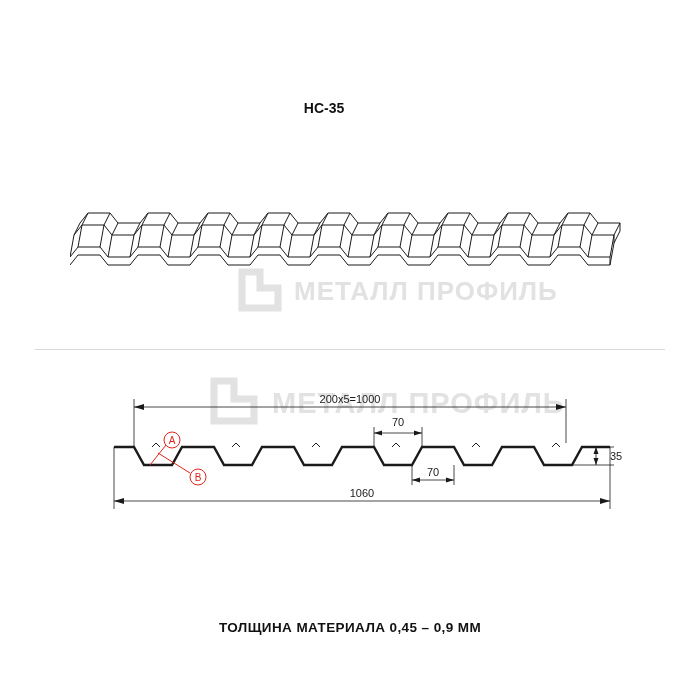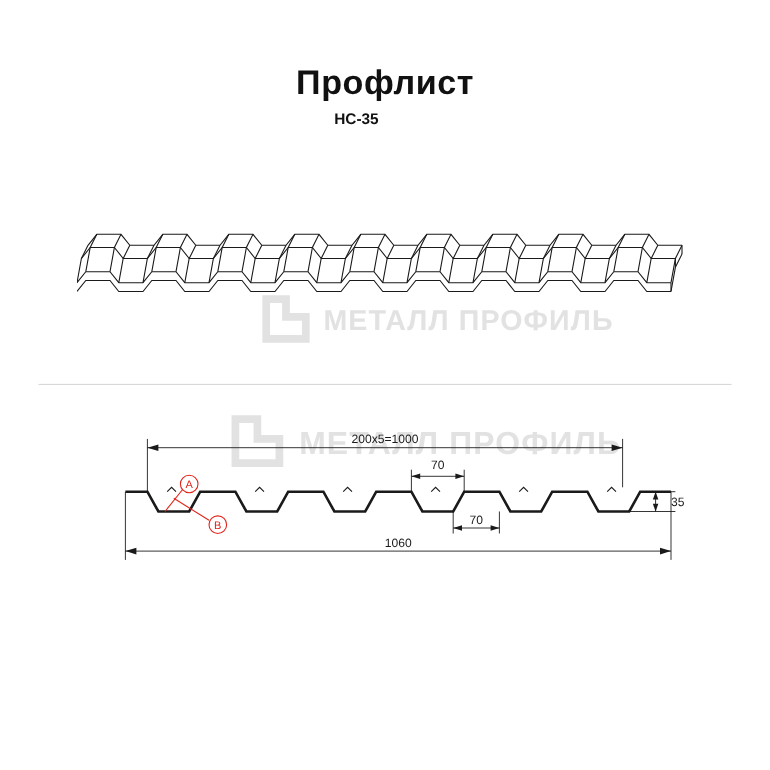--- a/index.html
+++ b/index.html
@@ -72,21 +72,20 @@
     fill: #e2e2e2;
     letter-spacing: 1px;
   }
   .wm-shape { fill: none; stroke: #e2e2e2; stroke-width: 7; }
 </style>
 </head>
 <body>
 
 <div class="page">
 
-  <div class="title">Профлист</div>
   <div class="subtitle">НС-35</div>
 
   <svg class="illustration" width="560" height="130" viewBox="0 0 560 130" style="position:absolute; left:70px; top:195px;">
     <g fill="none" stroke="#1a1a1a" stroke-width="1" stroke-linejoin="miter">
 
       <path d="M10 28 L18 18 L40 18 L48 28 L70 28 L78 18 L100 18 L108 28 L130 28 L138 18 L160 18 L168 28 L190 28 L198 18 L220 18 L228 28 L250 28 L258 18 L280 18 L288 28 L310 28 L318 18 L340 18 L348 28 L370 28 L378 18 L400 18 L408 28 L430 28 L438 18 L460 18 L468 28 L490 28 L498 18 L520 18 L528 28 L550 28"></path>
 
       <path d="M4 40 L12 30 L34 30 L42 40 L64 40 L72 30 L94 30 L102 40 L124 40 L132 30 L154 30 L162 40 L184 40 L192 30 L214 30 L222 40 L244 40 L252 30 L274 30 L282 40 L304 40 L312 30 L334 30 L342 40 L364 40 L372 30 L394 30 L402 40 L424 40 L432 30 L454 30 L462 40 L484 40 L492 30 L514 30 L522 40 L544 40"></path>
 
       <path d="M0 62 L8 52 L30 52 L38 62 L60 62 L68 52 L90 52 L98 62 L120 62 L128 52 L150 52 L158 62 L180 62 L188 52 L210 52 L218 62 L240 62 L248 52 L270 52 L278 62 L300 62 L308 52 L330 52 L338 62 L360 62 L368 52 L390 52 L398 62 L420 62 L428 52 L450 52 L458 62 L480 62 L488 52 L510 52 L518 62 L540 62"></path>
@@ -225,14 +224,15 @@
       <text x="62" y="59" text-anchor="middle" font-size="10" fill="#e2231a" font-family="Liberation Sans, sans-serif">A</text>
     </g>
 
     <g>
       <path d="M48 68 L80 88" stroke="#e2231a" stroke-width="1" fill="none"></path>
       <circle cx="88" cy="92" r="8" stroke="#e2231a" stroke-width="1" fill="none"></circle>
       <text x="88" y="96" text-anchor="middle" font-size="10" fill="#e2231a" font-family="Liberation Sans, sans-serif">B</text>
     </g>
   </svg>
 
+  <div class="footer-note">ТОЛЩИНА МАТЕРИАЛА 0,45 – 0,9 ММ</div>
 
 </div>
 
 </body></html>

